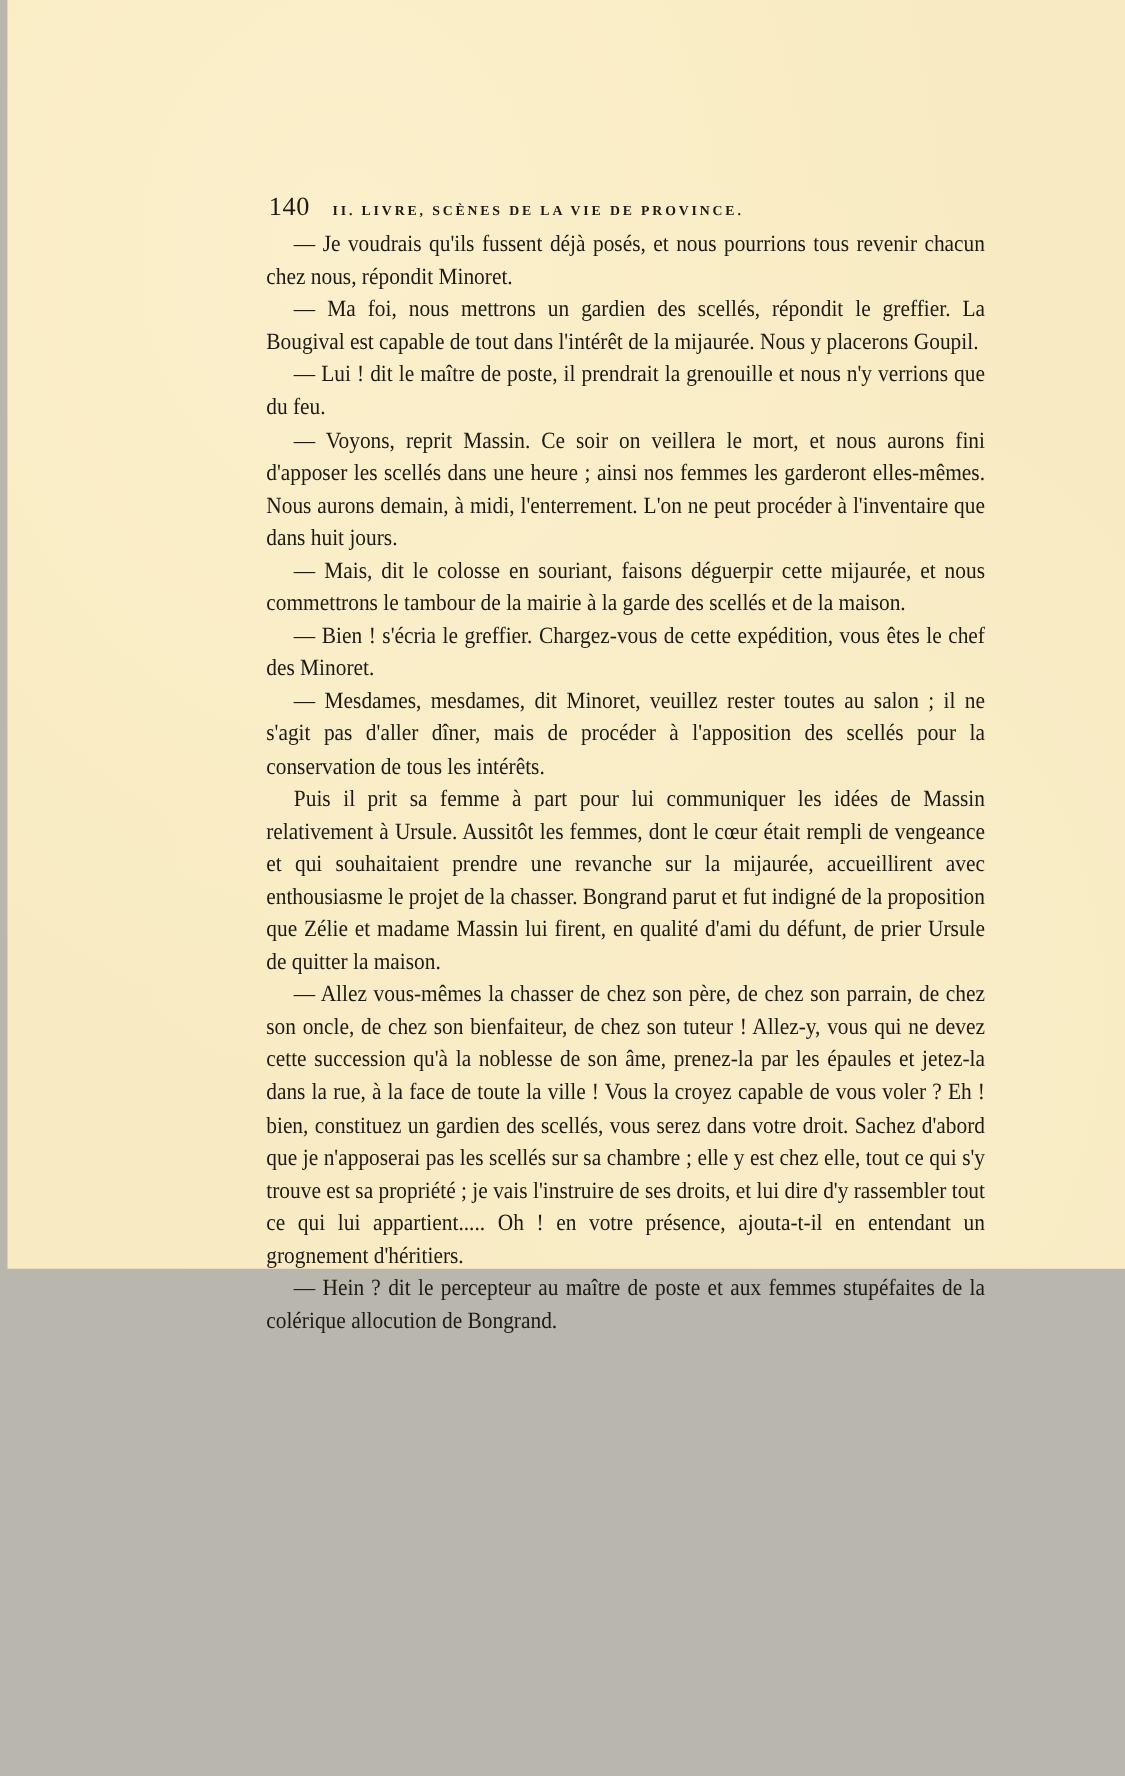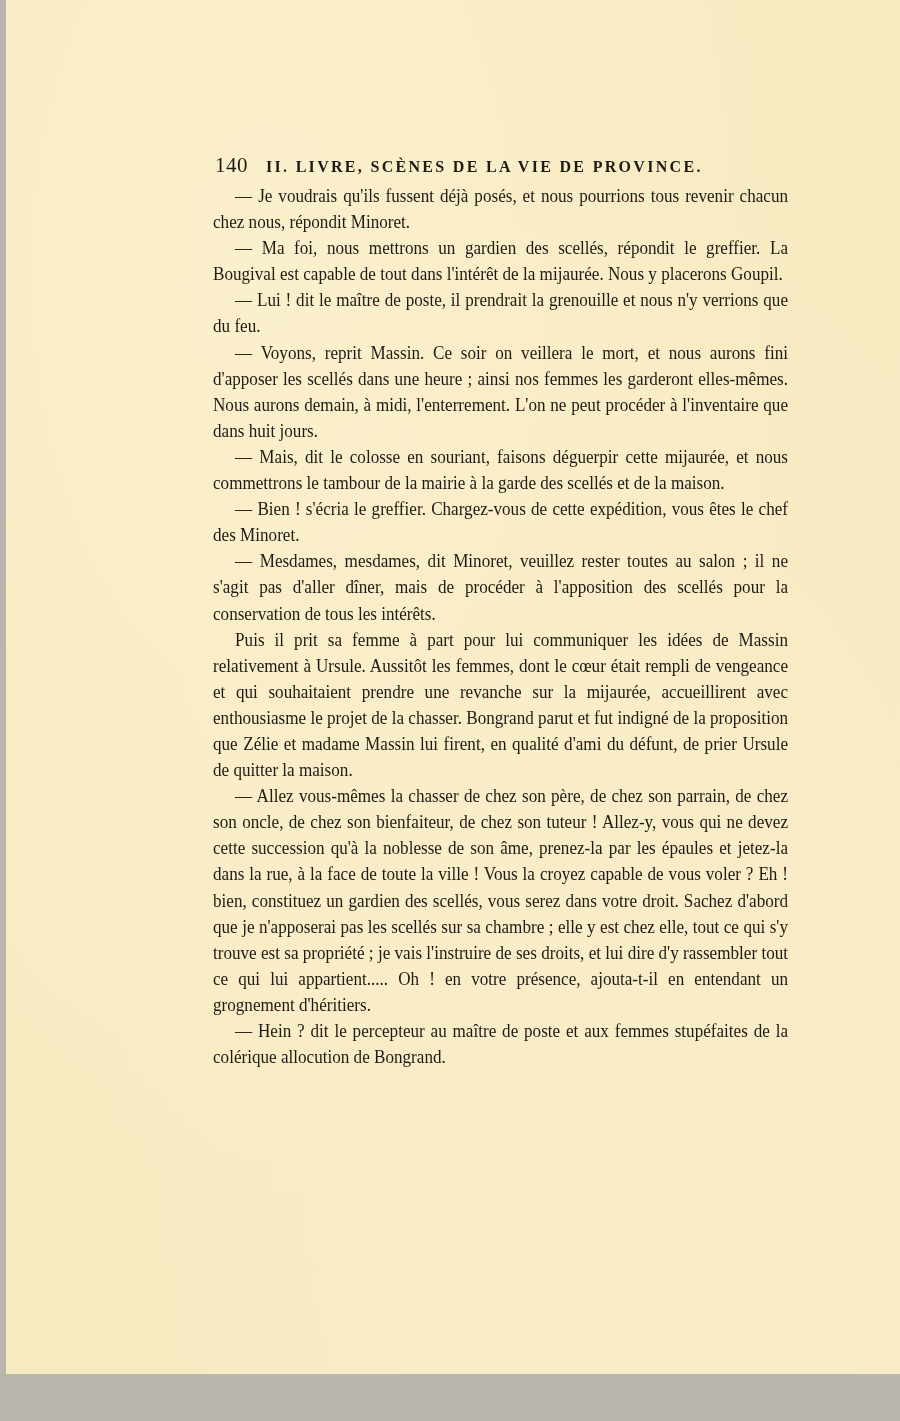--- a/index.html
+++ b/index.html
@@ -11,21 +11,21 @@
       height: 1421px;
       background: #b9b6ae;
       position: relative;
       overflow: hidden;
     }
     .page {
       position: absolute;
       left: 6px;
       top: 0;
       width: 894px;
-      height: 1374px;
+      height: 1015px;
       background: #f8ebc2;
       background-image:
         radial-gradient(ellipse at 30% 20%, rgba(255,245,215,0.5), rgba(0,0,0,0) 60%),
         radial-gradient(ellipse at 70% 80%, rgba(250,238,205,0.6), rgba(0,0,0,0) 60%);
     }
     .text-block {
       position: absolute;
       left: 207px;
       top: 153px;
       width: 575px;
@@ -38,21 +38,21 @@
       height: 30px;
       font-size: 20px;
       letter-spacing: 0.5px;
     }
     .page-number {
       font-size: 21px;
       margin-right: 18px;
       margin-left: 2px;
     }
     .running-title {
-      font-size: 16px;
+      font-size: 11px;
       font-weight: bold;
       letter-spacing: 2.3px;
     }
     .para {
       font-size: 18.6px;
       line-height: 26.1px;
       text-align: justify;
       text-indent: 24px;
       margin: 0;
       transform: scaleX(0.92);

